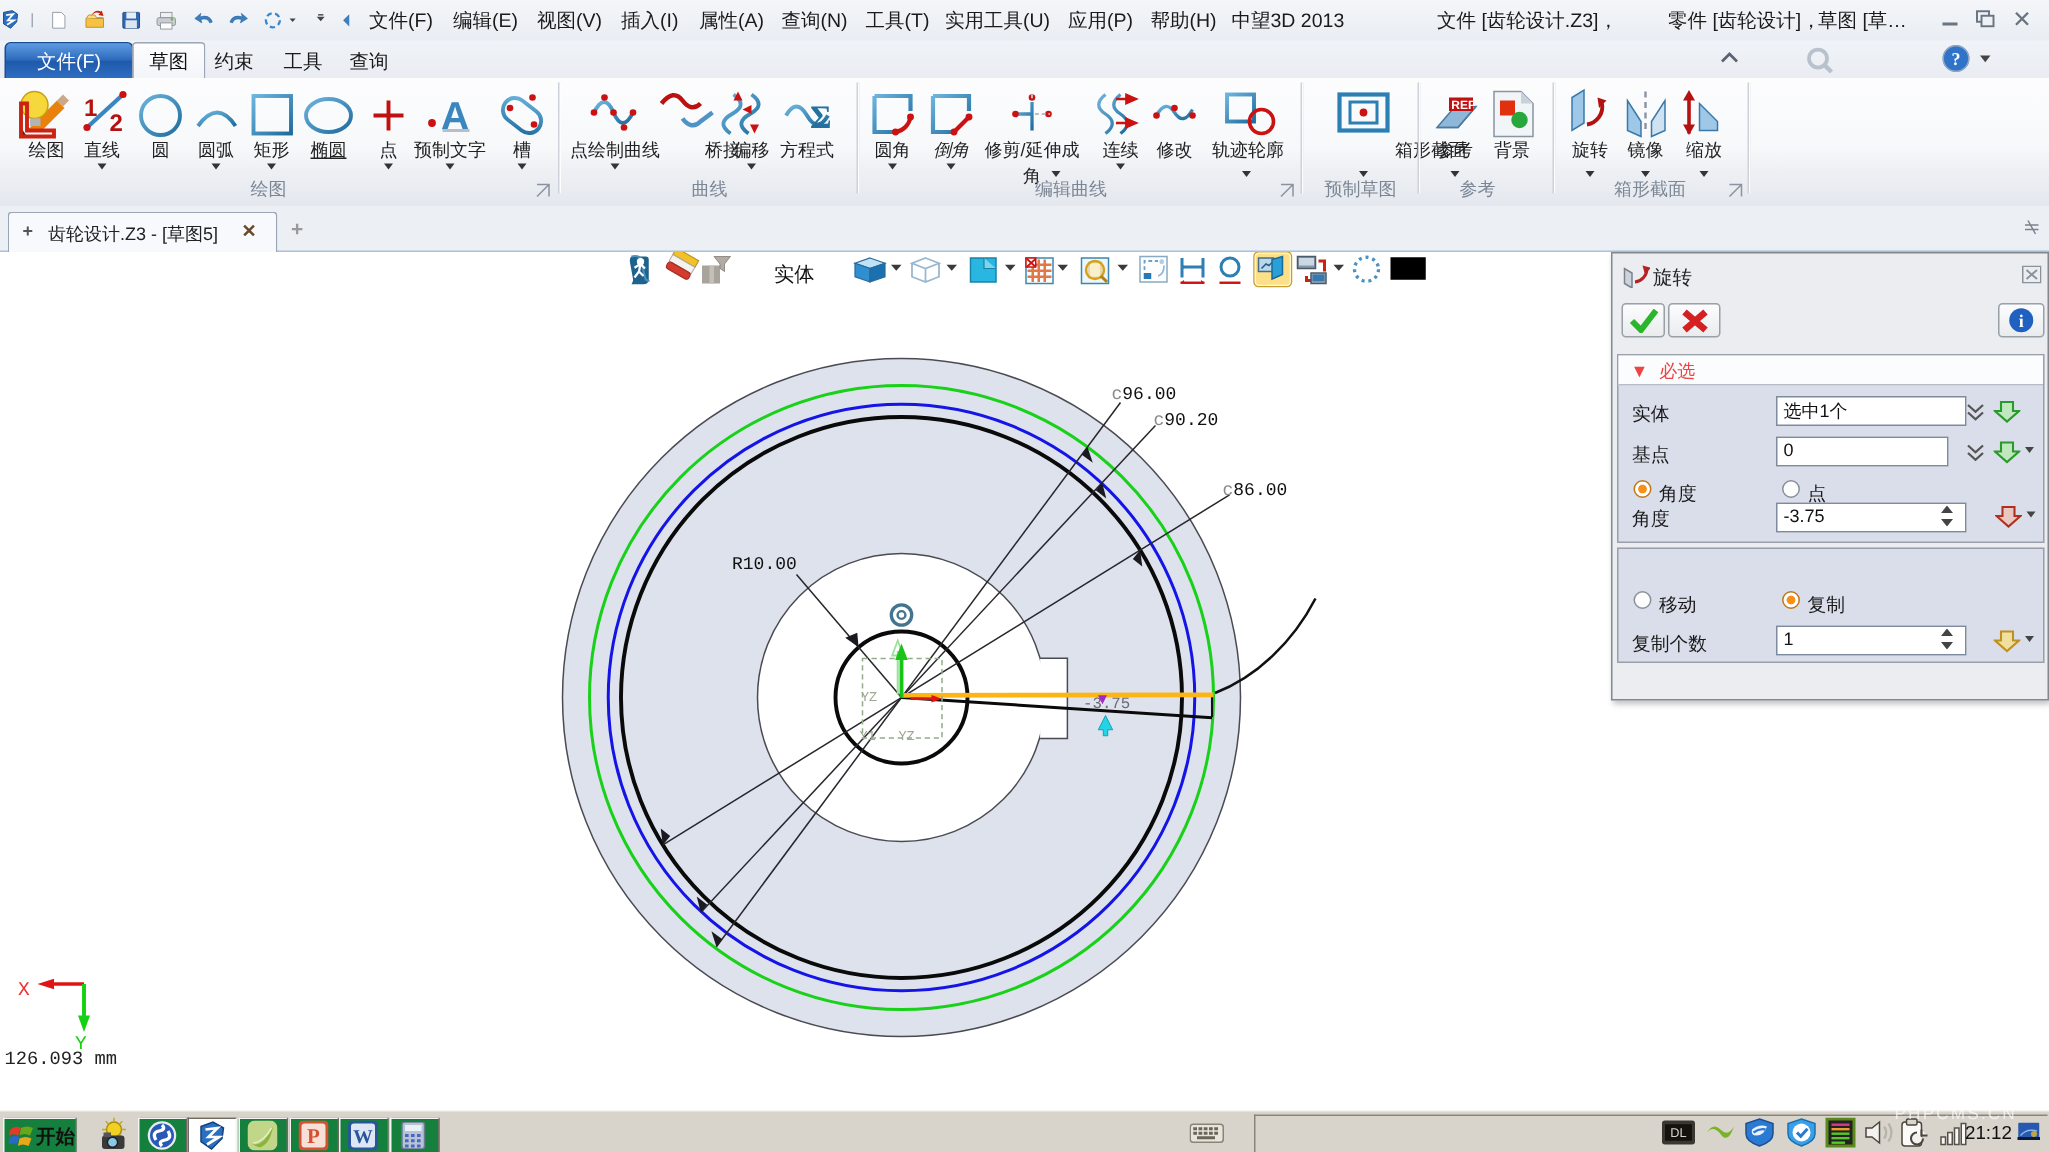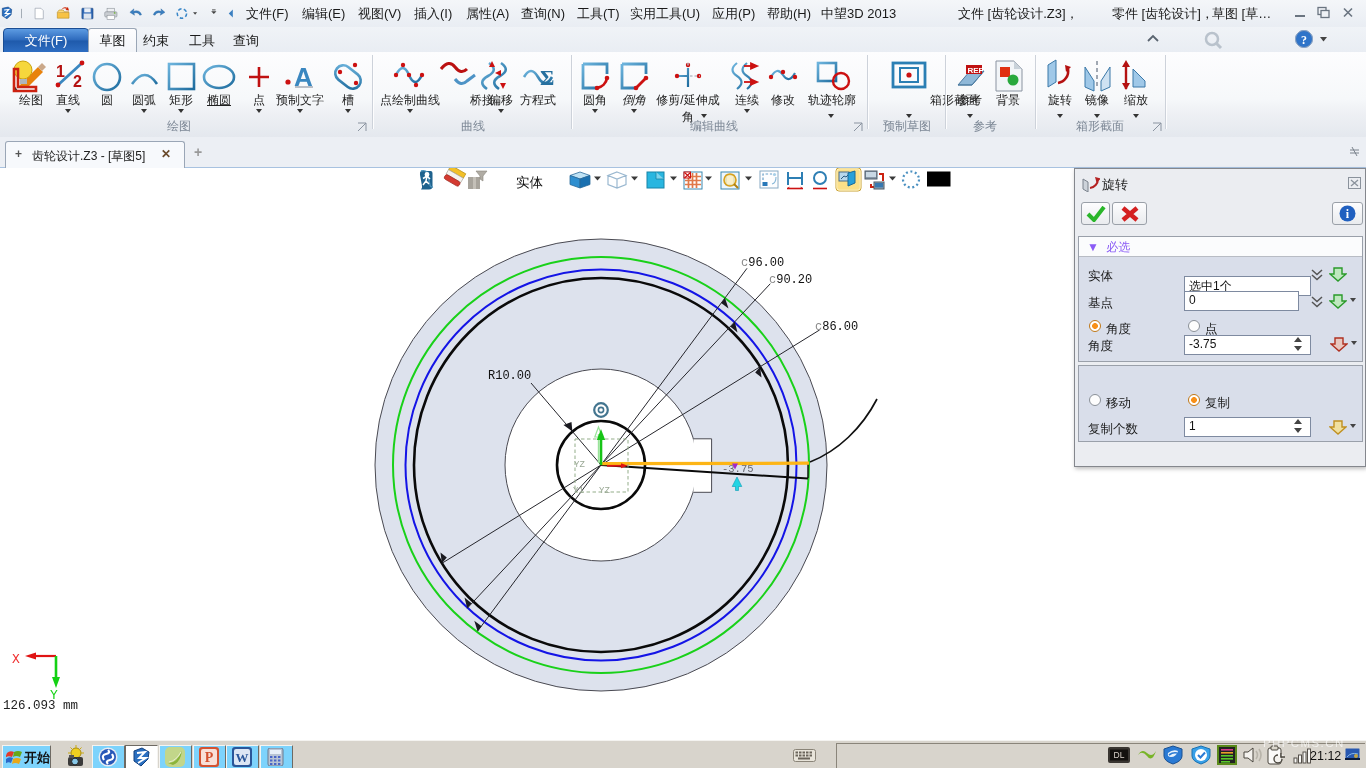--- a/index.html
+++ b/index.html
@@ -12,25 +12,25 @@
 #ribbon{left:0;top:52px;width:1366px;height:85px;background:linear-gradient(#fdfdfe 0%,#f6f8fa 55%,#eef0f4 72%,#e4e8ee 100%);border-bottom:1px solid #c9ced7;}
 .rlabel{position:absolute;top:40px;font-size:12px;color:#222;white-space:nowrap;text-align:center;}
 .rgroup-name{position:absolute;top:66px;font-size:12px;color:#7c8795;white-space:nowrap;}
 .rsep{position:absolute;top:3px;height:74px;width:1px;background:#cdd2da;border-right:1px solid #fdfdfe;}
 .drop{position:absolute;width:0;height:0;border-left:3.5px solid transparent;border-right:3.5px solid transparent;border-top:4px solid #333;}
 #tabbar{left:0;top:137px;width:1366px;height:30px;background:#eceff4;border-bottom:1px solid #a8c2e0;}
 #doctab{position:absolute;left:5px;top:4px;width:178px;height:26px;background:#f7f9fc;border:1px solid #9aa6b6;border-bottom:none;border-radius:3px 3px 0 0;font-size:12px;color:#222;}
 #canvas{left:0;top:168px;width:1366px;height:546px;background:#ffffff;}
 #statusbar{left:0;top:714px;width:1366px;height:24px;background:linear-gradient(#f6f8fc,#e8ecf4);border-top:1px solid #9aa5b2;border-bottom:1px solid #8d97a5;font-size:12px;color:#222;}
 #taskbar{left:0;top:740px;width:1366px;height:28px;background:#d8d4cc;border-top:1px solid #f4f3f0;}
-.tbtn{position:absolute;top:4px;height:22px;background:#7dd3fc;border-top:1px solid #f5f4f1;border-left:1px solid #f5f4f1;border-right:1px solid #6e6a63;border-bottom:1px solid #6e6a63;}
+.tbtn{position:absolute;top:4px;height:22px;background:#15803d;border-top:1px solid #f5f4f1;border-left:1px solid #f5f4f1;border-right:1px solid #6e6a63;border-bottom:1px solid #6e6a63;}
 #panel{left:1074px;top:0px;width:290px;height:297px;background:#ebedf1;border:1px solid #84878d;box-shadow:1px 2px 4px rgba(0,0,0,0.25);}
 .pbtn{position:absolute;height:21px;background:linear-gradient(#fdfdfe,#e9ebee);border:1px solid #9aa0a8;border-radius:3px;text-align:center;}
 .psec{position:absolute;width:283px;background:#d9deea;border:1px solid #9aa0aa;}
-.phead{position:absolute;left:0;top:0;width:100%;height:20px;background:#fbfcfd;border-bottom:1px solid #b8bcc4;font-size:12px;color:#8b5cf6;line-height:20px;padding-left:8px;box-sizing:border-box;}
+.phead{position:absolute;left:0;top:0;width:100%;height:20px;background:#fbfcfd;border-bottom:1px solid #b8bcc4;font-size:12px;color:#ef4444;line-height:20px;padding-left:8px;box-sizing:border-box;}
 .plab{position:absolute;font-size:12.5px;color:#1a1a1a;white-space:nowrap;}
 .pinput{position:absolute;height:17px;background:#fff;border:1px solid #7e8aa0;font-size:12px;color:#111;padding:1px 0 0 4px;white-space:nowrap;overflow:hidden;}
 .pdrop{position:absolute;width:0;height:0;border-left:3.5px solid transparent;border-right:3.5px solid transparent;border-top:4px solid #444;}
 .radio{position:absolute;width:12px;height:12px;border-radius:50%;background:#fdfdfd;border:1px solid #8a9098;box-sizing:border-box;}
 .radio.on{border:1px solid #c07818;background:radial-gradient(circle at 50% 50%,#f89018 0 2.6px,#fff 3.2px);}
 </style>
 </head>
 <body>
 <div id="root">
 <div class="abs" id="topbar">
@@ -509,21 +509,21 @@
  <div class="pbtn" style="left:37px;top:33px;width:33px;"><svg width="20" height="16" style="margin-top:3px">
             <path d="M3 2 l14 12 m0 -12 l-14 12" stroke="#d42020" stroke-width="4.5" fill="none"></path>
           </svg></div>
  <div class="pbtn" style="left:257px;top:33px;width:29px;"><svg width="17" height="17" style="margin-top:2px">
             <circle cx="8.5" cy="8.5" r="8" fill="#2060c0"></circle>
             <text x="8.5" y="13" font-size="12" font-weight="bold" fill="#fff" text-anchor="middle" font-family="Liberation Serif">i</text>
           </svg></div>
  <div class="psec" style="left:3px;top:67px;height:124px;">
   <div class="phead">▼ <span style="margin-left:4px">必选</span></div>
   <span class="plab" style="left:9px;top:31px;">实体</span>
-  <div class="pinput" style="left:105px;top:39px;width:121px;text-decoration:underline;">选中1个</div>
+  <div class="pinput" style="left:105px;top:27px;width:121px;">选中1个</div>
   <svg class="abs" style="left:231px;top:31px" width="14" height="14">
             <path d="M2 2 l5 4.5 l5 -4.5 M2 7 l5 4.5 l5 -4.5" stroke="#555" stroke-width="1.5" fill="none"></path>
           </svg>
   <svg class="abs" style="left:250px;top:29px" width="18" height="17">
             <path d="M5 2 h8 v6 h4 l-8 7 l-8 -7 h4z" fill="#bfe8bf" stroke="#2a9a2a" stroke-width="1.4"></path>
           </svg>
   <span class="plab" style="left:9px;top:58px;">基点</span>
   <div class="pinput" style="left:105px;top:54px;width:109px;">0</div>
   <svg class="abs" style="left:231px;top:58px" width="14" height="14">
             <path d="M2 2 l5 4.5 l5 -4.5 M2 7 l5 4.5 l5 -4.5" stroke="#555" stroke-width="1.5" fill="none"></path>

